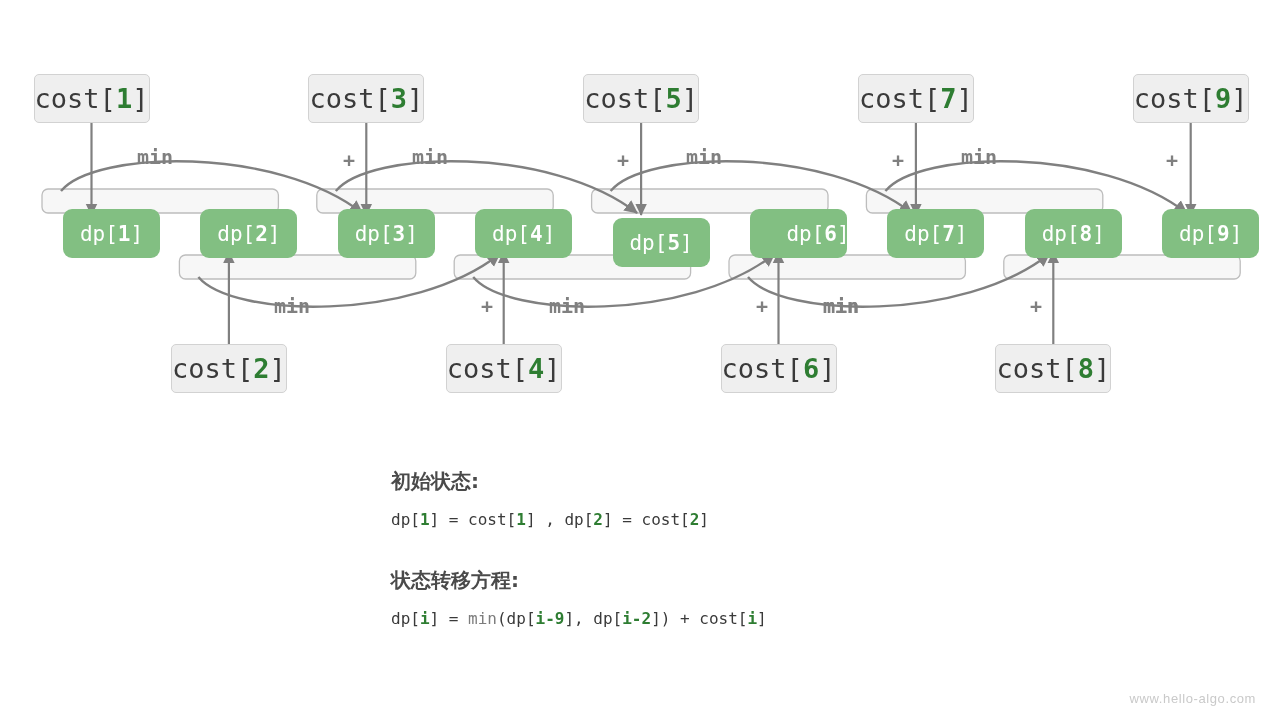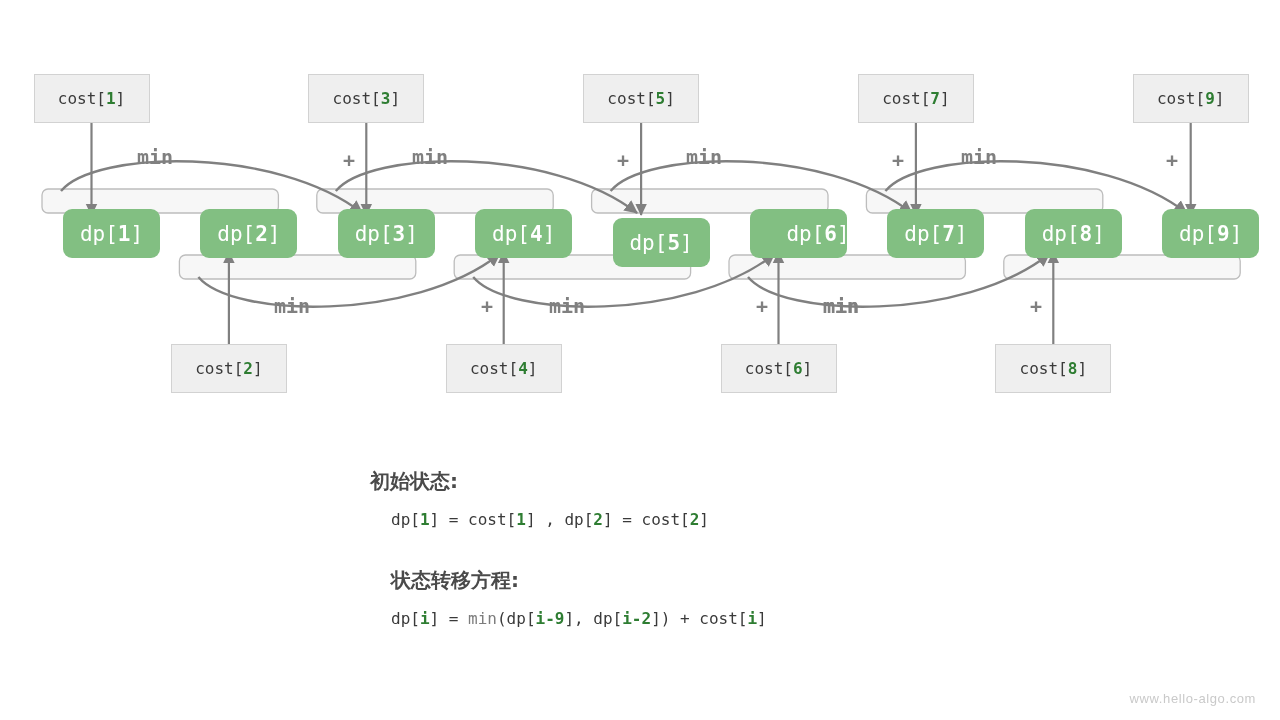--- a/index.html
+++ b/index.html
@@ -33,23 +33,23 @@
     box-sizing: border-box;
     display: flex;
     align-items: center;
     justify-content: center;
     font-family: "DejaVu Sans Mono", monospace;
     white-space: pre;
   }
   .cost-node {
     background: #efefef;
     border: 1.4px solid #d2d2d2;
-    border-radius: 0;
+    border-radius: 5px;
     color: #3a3a3a;
-    font-size: 16px;
+    font-size: 27px;
     height: 49px;
   }
   .dp-node {
     background: #82bf82;
     border-radius: 9px;
     color: #ffffff;
     font-size: 21px;
     height: 49px;
     margin-left: 20px;
   }
@@ -170,21 +170,21 @@
       <div class="edge-label" style="left: 823px; top: 294px;">min</div>
       <div class="edge-label" style="left: 343px; top: 148px;">+</div>
       <div class="edge-label" style="left: 617px; top: 148px;">+</div>
       <div class="edge-label" style="left: 892px; top: 148px;">+</div>
       <div class="edge-label" style="left: 1166px; top: 148px;">+</div>
       <div class="edge-label" style="left: 481px; top: 294px;">+</div>
       <div class="edge-label" style="left: 756px; top: 294px;">+</div>
       <div class="edge-label" style="left: 1030px; top: 294px;">+</div>
     </div>
 
-  <div class="text-block heading" style="left:370px; top:468px;">初始状态:</div>
+  <div class="text-block heading" style="left:391px; top:468px;">初始状态:</div>
 
   <div class="text-block formula" style="left:391px; top:510px;" id="formula-initial"><span>dp[</span><span class="idx-green">1</span><span>] = cost[</span><span class="idx-green">1</span><span>] , dp[</span><span class="idx-green">2</span><span>] = cost[</span><span class="idx-green">2</span><span>]</span></div>
 
   <div class="text-block heading" style="left:391px; top:567px;">状态转移方程:</div>
 
   <div class="text-block formula" style="left:391px; top:609px;" id="formula-transition"><span>dp[</span><span class="idx-green">i</span><span>] = </span><span class="kw">min</span><span>(dp[</span><span class="idx-green">i-9</span><span>], dp[</span><span class="idx-green">i-2</span><span>]) + cost[</span><span class="idx-green">i</span><span>]</span></div>
 
   <div class="watermark">www.hello-algo.com</div>
 </div>
 

